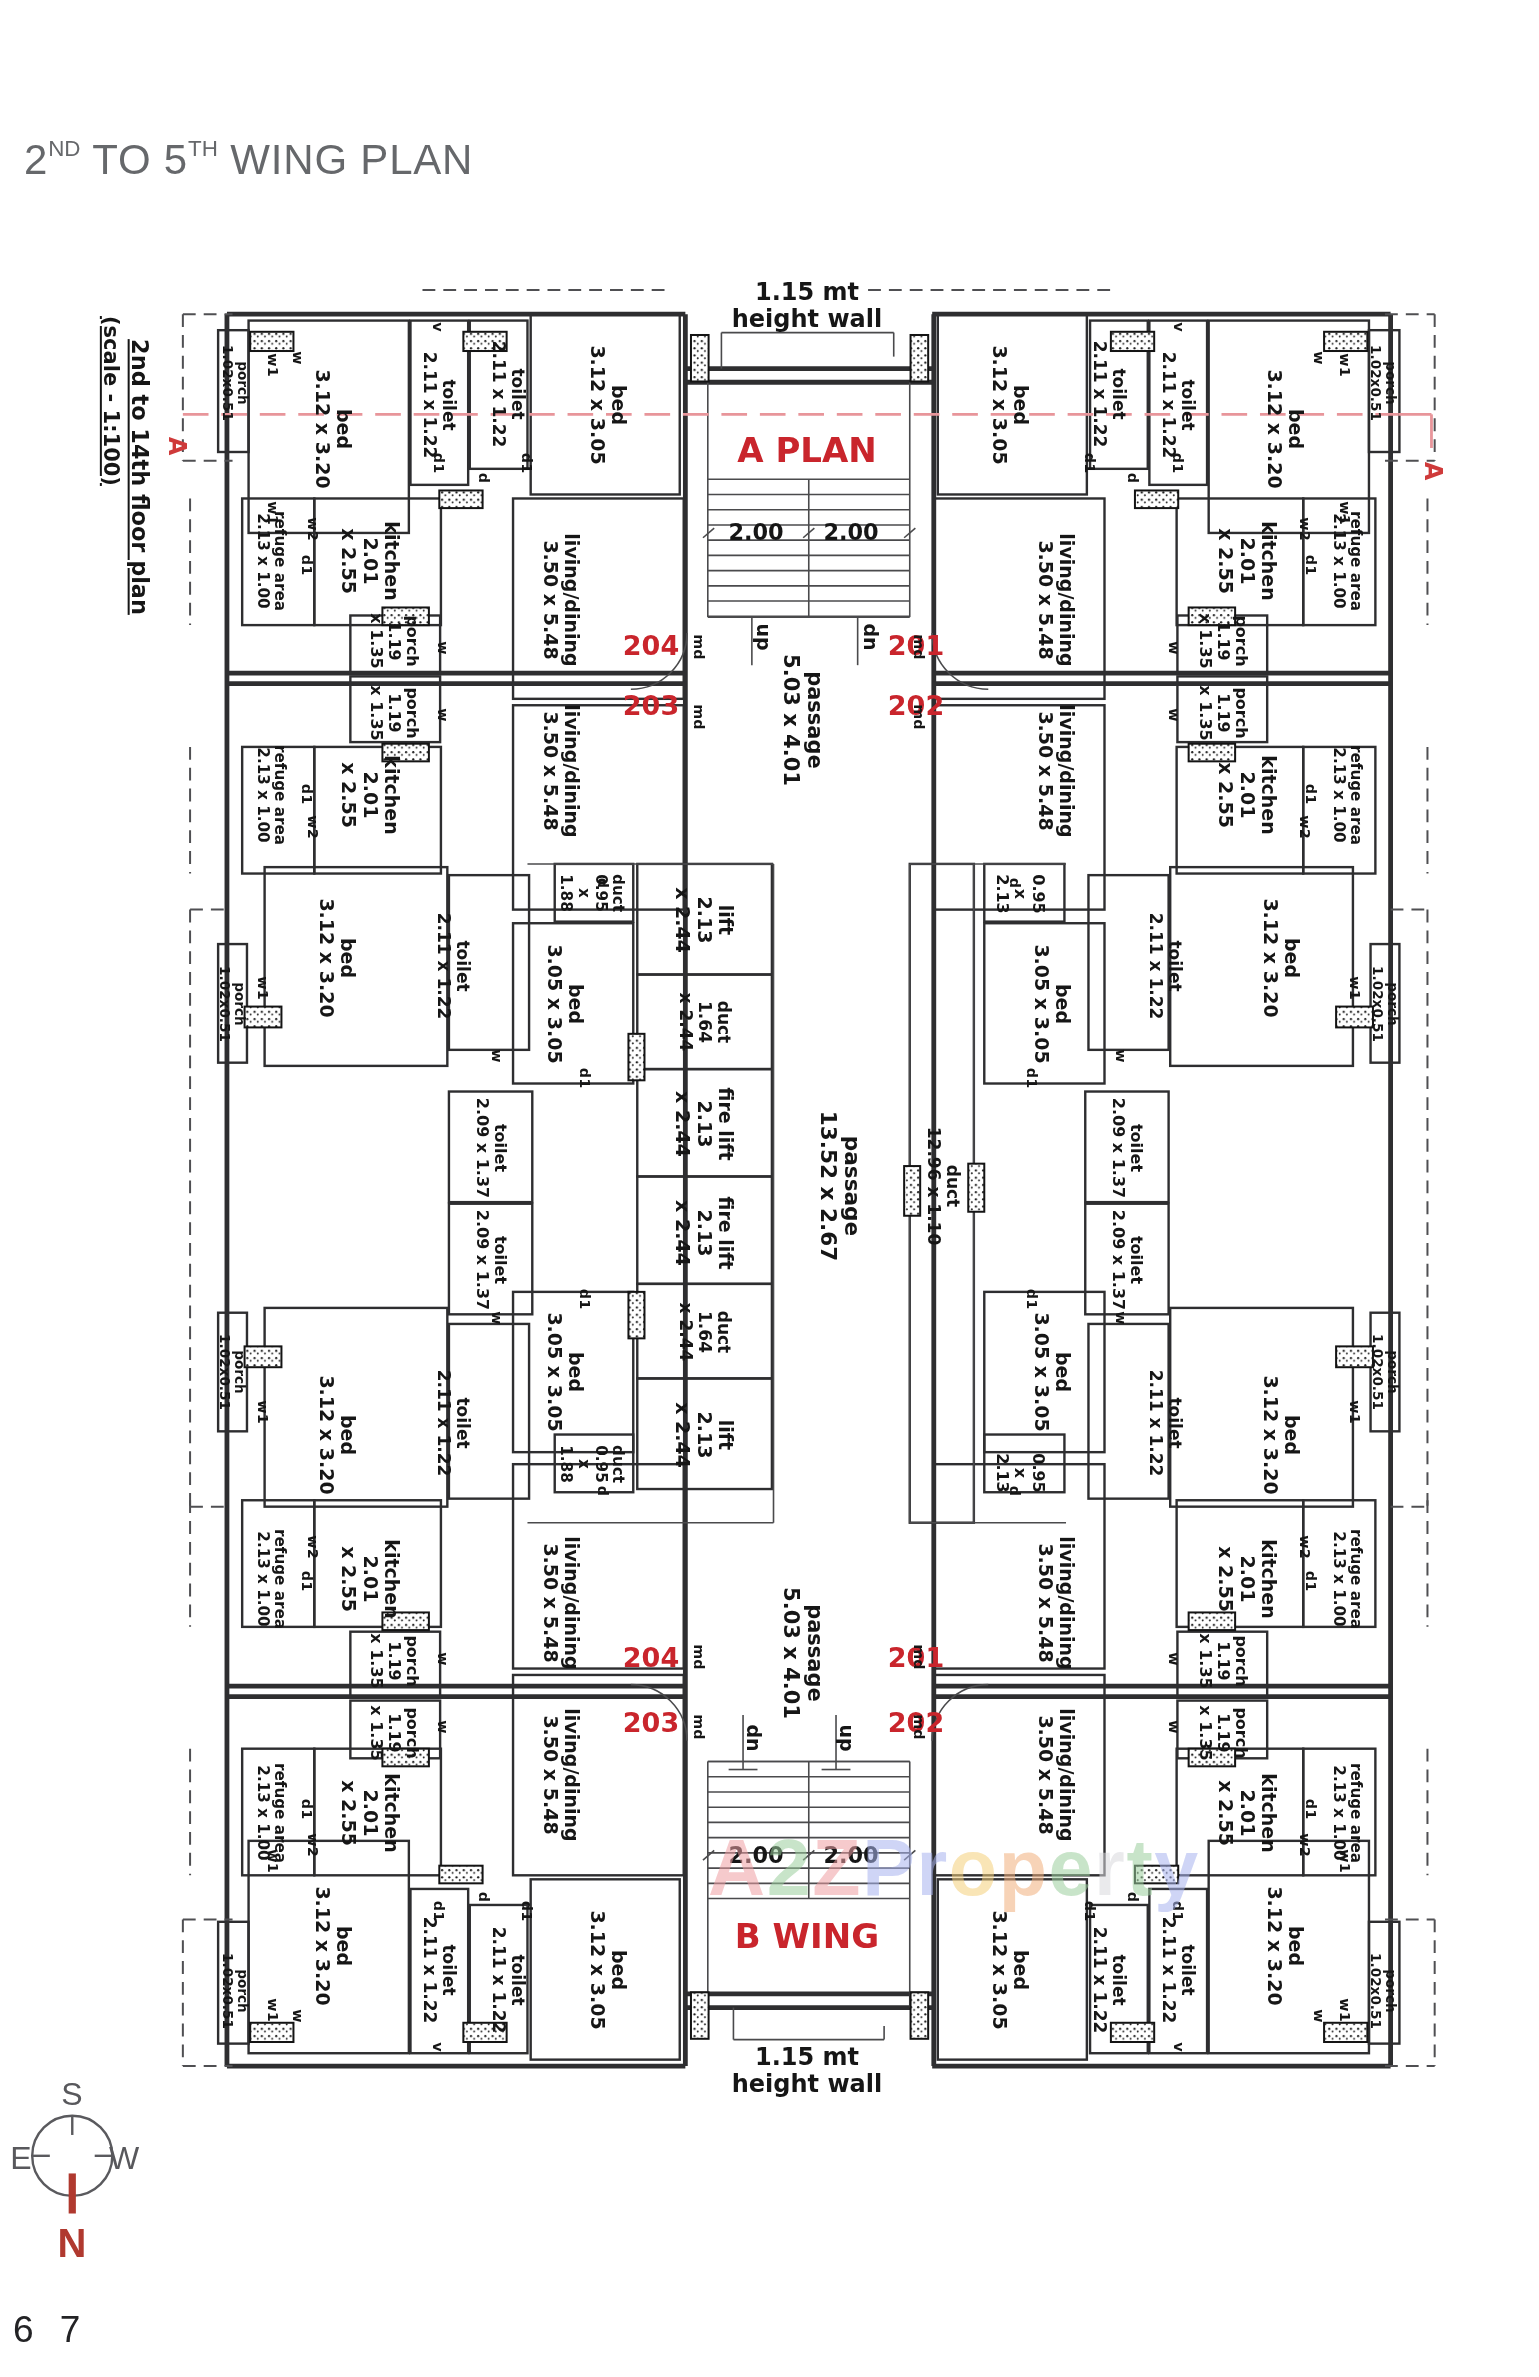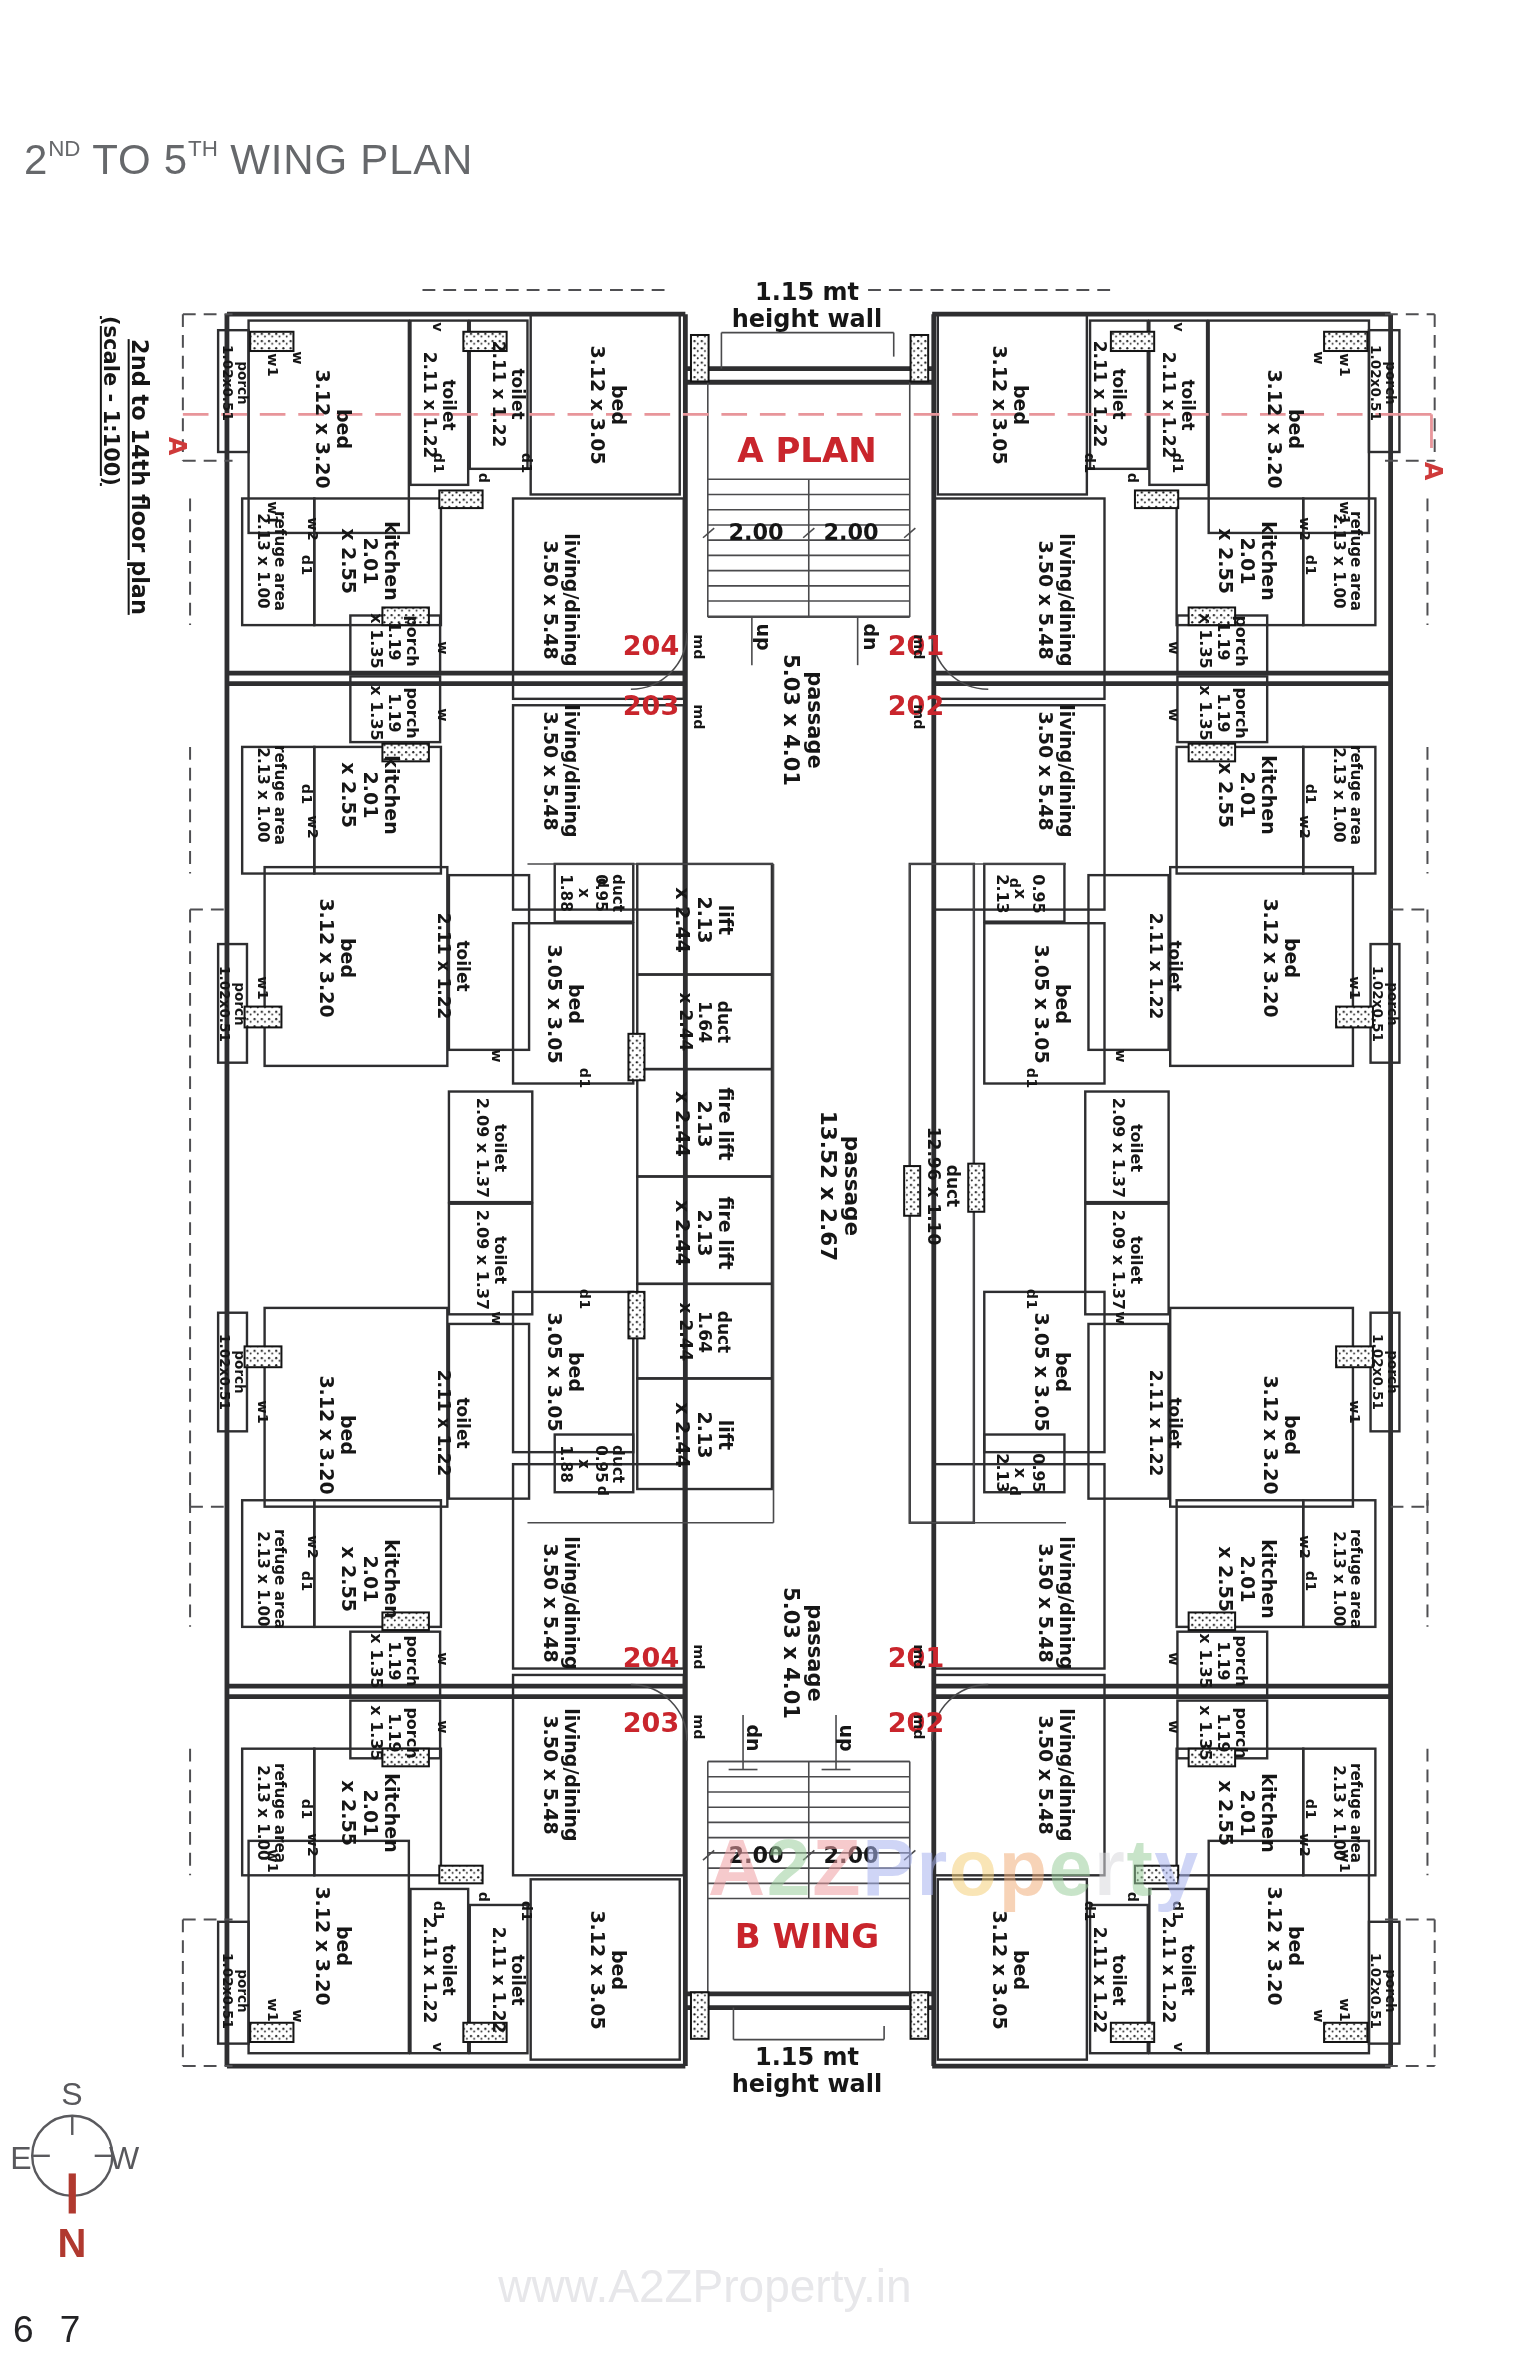--- a/index.html
+++ b/index.html
@@ -585,21 +585,20 @@
       <div class="lbl" style="left: 1015px; top: 883px; font-size: 14.4px; font-weight: 700; color: rgb(22, 22, 22); transform: translate(-50%, -50%) rotate(90deg);">d</div>
       <div class="lbl" style="left: 603px; top: 1491px; font-size: 14.4px; font-weight: 700; color: rgb(22, 22, 22); transform: translate(-50%, -50%) rotate(90deg);">d</div>
       <div class="lbl" style="left: 1015px; top: 1491px; font-size: 14.4px; font-weight: 700; color: rgb(22, 22, 22); transform: translate(-50%, -50%) rotate(90deg);">d</div>
       <div class="lbl" style="left: 438px; top: 327px; font-size: 14.4px; font-weight: 700; color: rgb(22, 22, 22); transform: translate(-50%, -50%) rotate(90deg);">v</div>
       <div class="lbl" style="left: 1179px; top: 327px; font-size: 14.4px; font-weight: 700; color: rgb(22, 22, 22); transform: translate(-50%, -50%) rotate(90deg);">v</div>
       <div class="lbl" style="left: 438px; top: 2047px; font-size: 14.4px; font-weight: 700; color: rgb(22, 22, 22); transform: translate(-50%, -50%) rotate(90deg);">v</div>
       <div class="lbl" style="left: 1179px; top: 2047px; font-size: 14.4px; font-weight: 700; color: rgb(22, 22, 22); transform: translate(-50%, -50%) rotate(90deg);">v</div>
     </div>
 
   <div class="wm-center"><span style="color: rgb(239, 159, 164);">A</span><span style="color: rgb(156, 207, 158);">2</span><span style="color: rgb(239, 159, 164);">Z</span><span style="color: rgb(169, 180, 239);">P</span><span style="color: rgb(169, 180, 239);">r</span><span style="color: rgb(245, 208, 124);">o</span><span style="color: rgb(242, 176, 126);">p</span><span style="color: rgb(156, 207, 158);">e</span><span style="color: rgb(217, 217, 222);">r</span><span style="color: rgb(156, 207, 158);">t</span><span style="color: rgb(169, 180, 239);">y</span></div>
-  <div id="wm-bottom">www.A2ZProperty.in</div>
 
   <div class="compass-letter" style="left:72px;top:2094px;">S</div>
   <div class="compass-letter" style="left:21px;top:2158px;">E</div>
   <div class="compass-letter" style="left:124px;top:2158px;">W</div>
   <div class="compass-letter" id="compass-n" style="left:72px;top:2243px;">N</div>
 
   <div id="page-number">6 7</div>
 </div>
 
 

